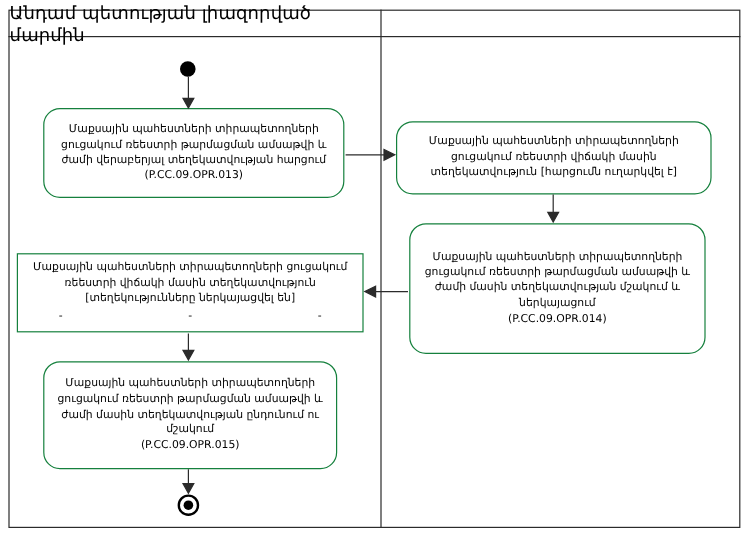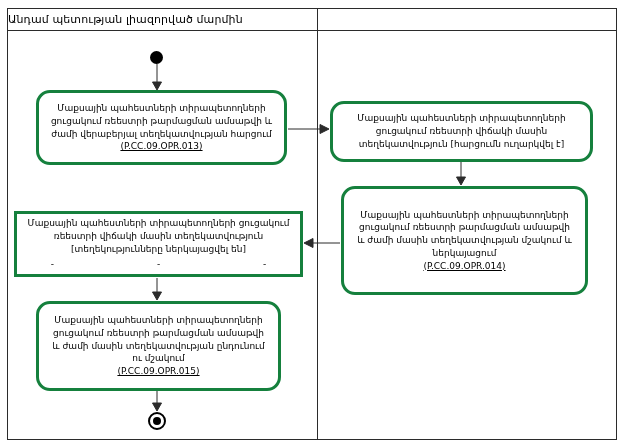--- a/index.html
+++ b/index.html
@@ -17,36 +17,36 @@
     position: absolute;
     left: 7px; top: 8px;
     width: 610px; height: 432px;
     border: 1px solid #2b2b2b;
   }
   .vline { position: absolute; width: 1px; background: #2b2b2b; }
   .hline { position: absolute; height: 1px; background: #2b2b2b; }
   .lane-header {
     position: absolute;
     display: flex; align-items: center; 
-    font-size: 11px;
+    font-size: 15px;
     letter-spacing: 0.1px;
   }
   .node {
     position: absolute;
-    border: 3px solid #15803d;
+    border: 1px solid #15803d;
     background: #ffffff;
     display: flex; flex-direction: column;
     align-items: center; justify-content: center;
     text-align: center;
     font-size: 9px;
     line-height: 1.42;
     padding: 4px 10px;
   }
   .rounded { border-radius: 14px; }
-  .node .code { display: block; text-decoration: underline; }
+  .node .code { display: block; }
   .markers-row {
     display: flex; justify-content: space-between;
     width: 82%;
     margin-top: 3px;
     font-size: 9px;
   }
   .start-node {
     position: absolute;
     width: 13px; height: 13px;
     background: #000000;

